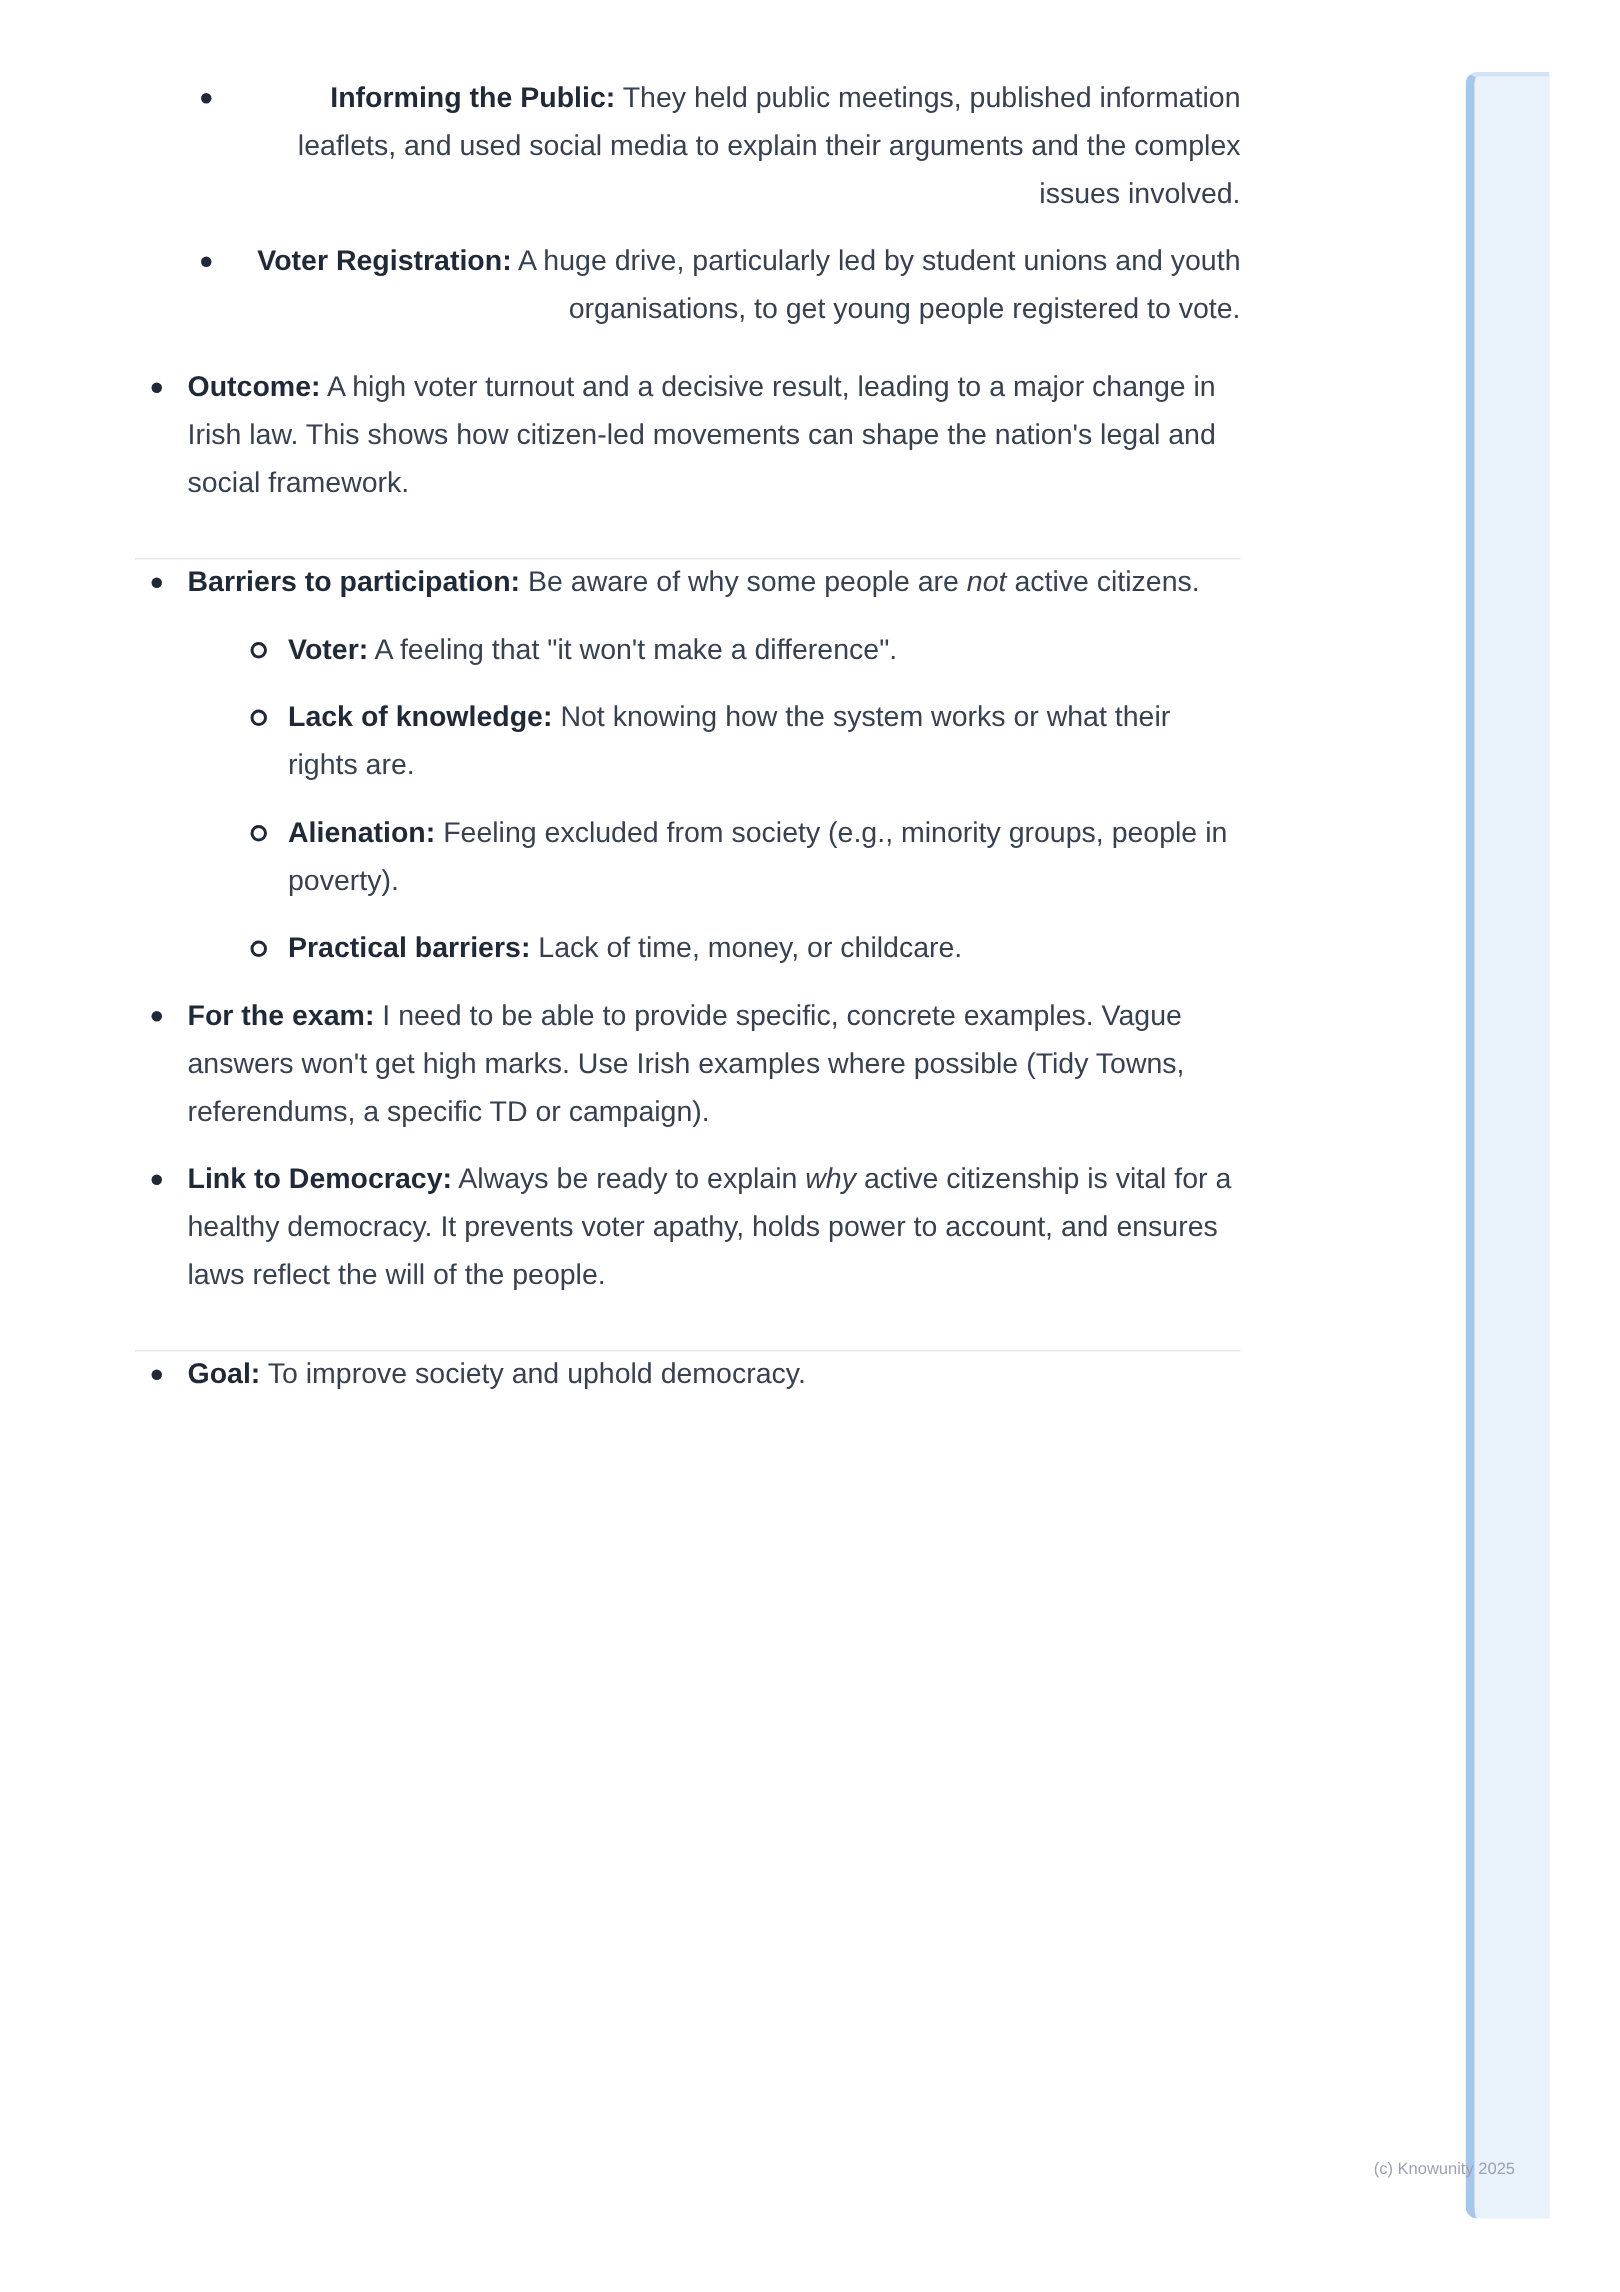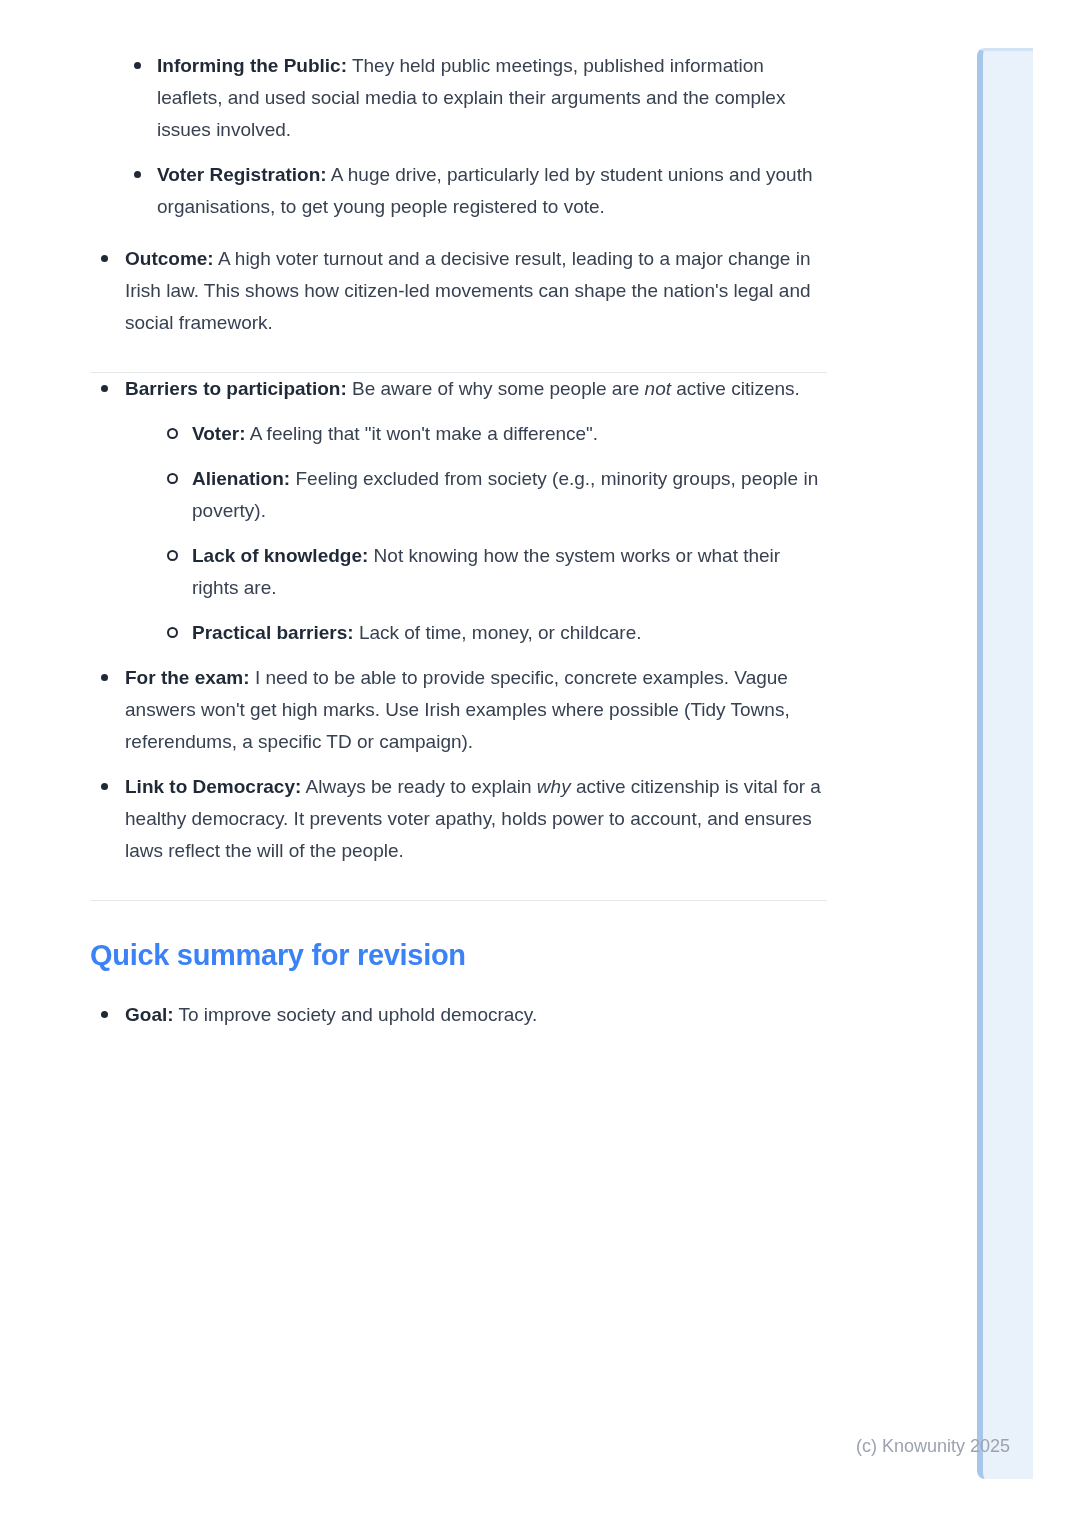--- a/index.html
+++ b/index.html
@@ -27,21 +27,21 @@
 
   
   ul.l1 > li { padding-left: 35px; }
   ul.l1 > li::before {
     content: ""; position: absolute;
     left: 11px; top: 12px;
     width: 7px; height: 7px; border-radius: 50%;
     background: #1f2937;
   }
   
-  ul.l2 > li { padding-left: 67px; }
+  ul.l2 > li { padding-left: 67px; text-align: right; }
   ul.l2 > li::before {
     content: ""; position: absolute;
     left: 44px; top: 12px;
     width: 7px; height: 7px; border-radius: 50%;
     background: #1f2937;
   }
   
   ul.sub { margin-top: 13px; }
   ul.sub > li { padding-left: 67px; }
   ul.sub > li::before {
@@ -75,21 +75,21 @@
     border-left: 6px solid #a6c6ea;
     border-top: 3px solid #d3e3f6;
     border-radius: 8px 0 0 8px;
     box-sizing: border-box;
     z-index: 1;
   }
   .footer {
     position: absolute;
     top: 1437px;
     right: 70px;
-    font-size: 18px;
+    font-size: 11px;
     line-height: 18px;
     color: #9ca3af;
     white-space: nowrap;
     z-index: 2;
   }
 </style>
 </head>
 <body>
 
 <div class="edge-panel"></div>
@@ -120,46 +120,45 @@
   <ul class="l1">
     <li>
       <strong>Barriers to participation:</strong>
       <span>Be aware of why some people are </span><em class="it">not</em><span> active citizens.</span>
       <ul class="sub">
         <li>
           <strong>Voter:</strong>
           <span>A feeling that "it won't make a difference".</span>
         </li>
         <li>
+          <strong>Lack of knowledge:</strong>
+          <span>Not knowing how the system works or what their rights are.</span>
+        </li>
+        <li>
           <strong>Alienation:</strong>
           <span>Feeling excluded from society (e.g., minority groups, people in poverty).</span>
-        </li>
-        <li>
-          <strong>Lack of knowledge:</strong>
-          <span>Not knowing how the system works or what their rights are.</span>
         </li>
         <li>
           <strong>Practical barriers:</strong>
           <span>Lack of time, money, or childcare.</span>
         </li>
       </ul>
     </li>
     <li>
       <strong>For the exam:</strong>
       <span>I need to be able to provide specific, concrete examples. Vague answers won't get high marks. Use Irish examples where possible (Tidy Towns, referendums, a specific TD or campaign).</span>
     </li>
     <li>
       <strong>Link to Democracy:</strong>
       <span>Always be ready to explain </span><em class="it">why</em><span> active citizenship is vital for a healthy democracy. It prevents voter apathy, holds power to account, and ensures laws reflect the will of the people.</span>
     </li>
   </ul>
 
   <hr class="divider">
 
-  <h2 class="section-heading">Quick summary for revision</h2>
 
   <ul class="l1">
     <li>
       <strong>Goal:</strong>
       <span>To improve society and uphold democracy.</span>
     </li>
   </ul>
 
 </div>
 

